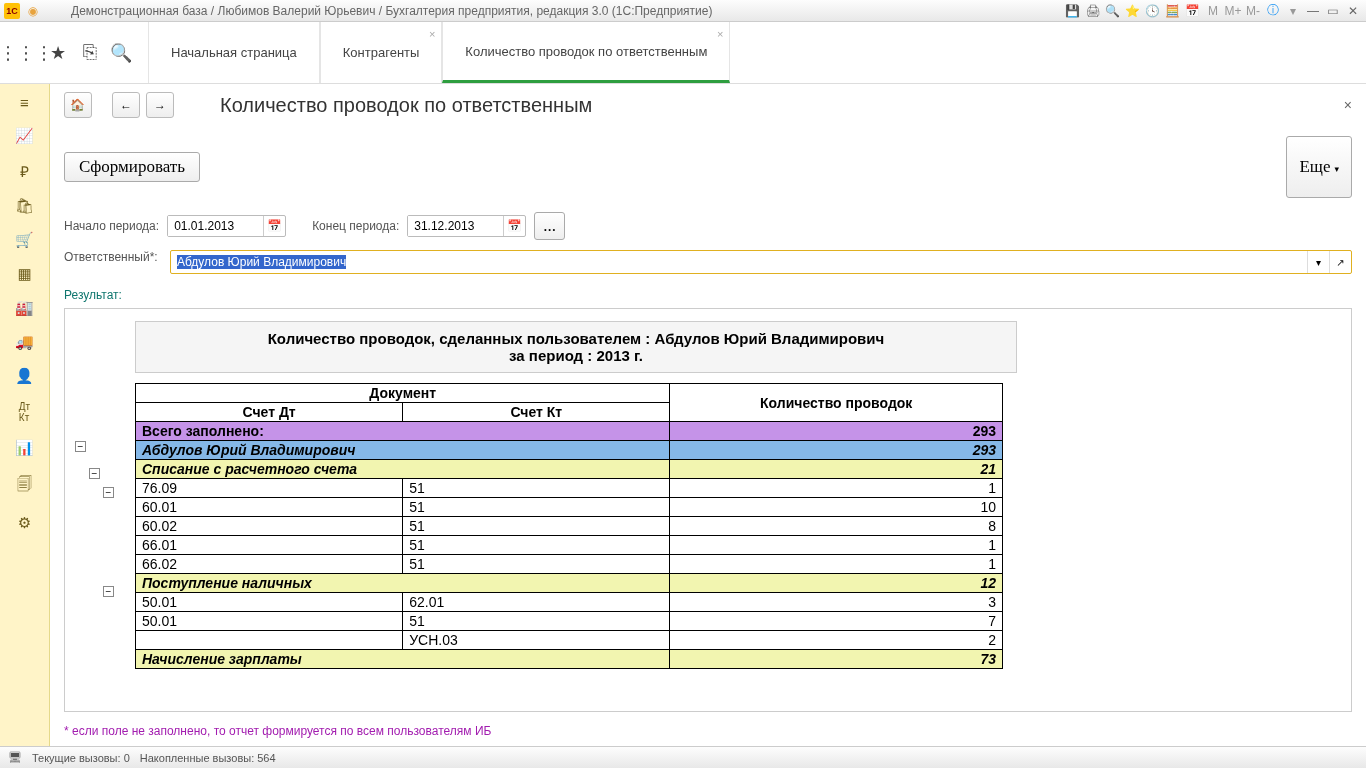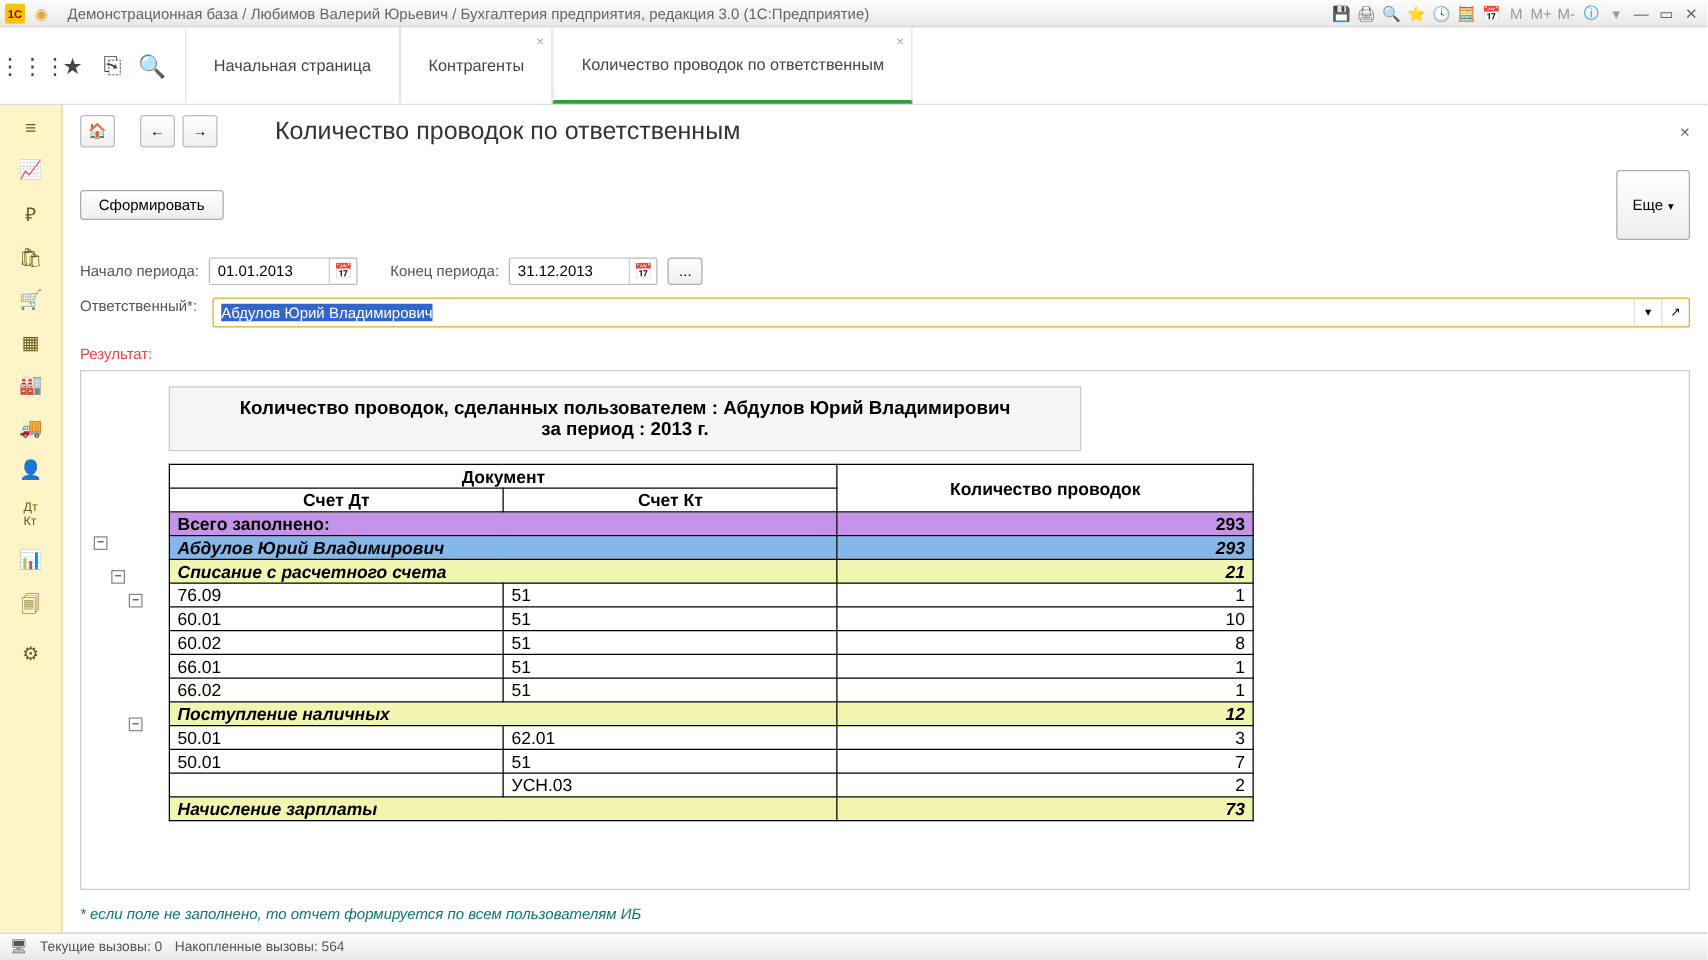--- a/index.html
+++ b/index.html
@@ -1,21 +1,21 @@
 <!DOCTYPE html>
 <html><head>
 <meta charset="utf-8">
 <style>
 * { box-sizing: border-box; margin: 0; padding: 0; }
 body { font-family: Arial, sans-serif; font-size: 12px; background: #fff; overflow: hidden; width: 1366px; height: 768px; }
 
 .titlebar { height: 22px; background: linear-gradient(#fdfdfd, #e8e8e8); border-bottom: 1px solid #ccc; display: flex; align-items: center; padding: 0 4px; }
 .titlebar-left { display: flex; align-items: center; gap: 4px; }
 .app-icon { width: 16px; height: 16px; background: #ffc107; border-radius: 2px; display: inline-block; font-size: 9px; text-align: center; line-height: 16px; color: #800; font-weight: bold; }
-.titlebar-title { color: #666; margin-left: 8px; }
+.titlebar-title { color: #666; margin-left: 25px; }
 .titlebar-right { margin-left: auto; display: flex; align-items: center; gap: 2px; }
 .tb-icon { width: 18px; height: 16px; display: inline-flex; align-items: center; justify-content: center; font-size: 12px; color: #666; cursor: pointer; }
 .tb-icon.blue { color: #2962c9; }
 .tb-icon.green { color: #4caf50; }
 .tb-icon.orange { color: #ff9800; }
 .tb-icon.gray { color: #999; }
 
 .tabbar { height: 62px; background: #fff; border-bottom: 1px solid #ddd; display: flex; align-items: stretch; }
 .tabbar-icons { display: flex; align-items: center; gap: 8px; padding: 0 14px; }
 .tabbar-icon { width: 24px; height: 24px; display: flex; align-items: center; justify-content: center; color: #444; font-size: 18px; cursor: pointer; }
@@ -27,55 +27,55 @@
 .leftbar { width: 50px; background: #fff4c8; border-right: 1px solid #e5d98a; display: flex; flex-direction: column; align-items: center; padding-top: 10px; gap: 16px; }
 .leftbar-icon { color: #6b5a1a; font-size: 15px; cursor: pointer; }
 
 .content { flex: 1; display: flex; flex-direction: column; padding: 8px 14px; overflow: hidden; }
 .content-header { display: flex; align-items: center; gap: 6px; margin-bottom: 18px; }
 .nav-btn { width: 28px; height: 26px; border: 1px solid #bbb; background: linear-gradient(#fff,#eee); border-radius: 3px; display: flex; align-items: center; justify-content: center; cursor: pointer; }
 .page-title { font-size: 20px; margin-left: 40px; color: #333; }
 .close-x { margin-left: auto; font-size: 14px; color: #666; cursor: pointer; }
 
 .toolbar-row { display: flex; align-items: center; margin-bottom: 14px; }
-.btn { padding: 4px 14px; border: 1px solid #aaa; background: linear-gradient(#fff,#eee); border-radius: 3px; cursor: pointer; font-size: 12px; }
+.btn { padding: 4px 14px; border: 1px solid #aaa; background: linear-gradient(#fff,#eee); border-radius: 3px; cursor: pointer; font-size: 17px; font-family: Liberation Serif, serif; }
 .btn-more { padding: 20px 12px; }
 .spacer { flex: 1; }
 
 .filters { display: flex; align-items: center; gap: 8px; margin-bottom: 10px; }
 .field-label { color: #555; }
 .date-input-wrap { display: inline-flex; border: 1px solid #bbb; border-radius: 2px; background: #fff; }
 .date-input { border: none; padding: 3px 6px; width: 95px; font-size: 12px; }
 .date-btn { width: 22px; border-left: 1px solid #ccc; display: flex; align-items: center; justify-content: center; cursor: pointer; }
 
 .responsible-row { display: flex; align-items: flex-start; gap: 6px; margin-bottom: 14px; }
 .resp-input-wrap { flex: 1; display: flex; border: 1px solid #e0b020; border-radius: 2px; }
 .resp-input { flex: 1; border: none; padding: 4px 6px; font-size: 12px; }
 .resp-input .hl { background: #3366cc; color: #fff; }
 .resp-btn { width: 22px; border-left: 1px solid #ddd; display: flex; align-items: center; justify-content: center; cursor: pointer; font-size: 10px; }
 
-.result-label { color: #ef4444; margin-bottom: 6px; }
+.result-label { color: #0f766e; margin-bottom: 6px; }
 
 .report-area { flex: 1; border: 1px solid #ccc; overflow: auto; position: relative; padding: 12px 14px 12px 70px; background: #fff; }
 .report-title-box { background: #f5f5f5; border: 1px solid #ccc; padding: 8px; margin-bottom: 10px; }
 .report-title-box div { text-align: center; font-weight: bold; font-size: 15px; }
 
 .report-table { border-collapse: collapse; width: 868px; font-size: 14px; }
 .report-table th, .report-table td { border: 1px solid #000; padding: 1px 6px; }
 .report-table th { font-weight: bold; text-align: center; }
 .row-total { background: #c593e8; font-weight: bold; }
 .row-user { background: #85b8e8; font-weight: bold; font-style: italic; }
 .row-doc { background: #f2f5b0; font-weight: bold; font-style: italic; }
 .row-data td { text-align: left; }
 .row-data td:last-child, .row-doc td:last-child, .row-user td:last-child, .row-total td:last-child { text-align: right; }
 
 .tree-toggles { position: absolute; left: 10px; top: 132px; display: flex; flex-direction: column; gap: 4px; }
 .toggle { width: 11px; height: 11px; border: 1px solid #888; background: #fff; display: flex; align-items: center; justify-content: center; font-size: 10px; line-height: 1; cursor: pointer; }
 
-.footnote { color: #0f766e; margin-top: 12px; font-size: 12px; font-style: italic; }
+.footnote { color: #a21caf; margin-top: 12px; font-size: 12px; }
 
 .statusbar { height: 22px; background: linear-gradient(#fdfdfd,#e8e8e8); border-top: 1px solid #ccc; display: flex; align-items: center; padding: 0 8px; font-size: 11px; color: #555; gap: 10px; }
 
 .caret-down::after { content: "▾"; margin-left: 4px; font-size: 9px; }
 </style>
 </head>
 <body>
 
 <div class="titlebar">
   <div class="titlebar-left">
@@ -182,21 +182,21 @@
     <div class="result-label">Результат:</div>
 
     <div class="report-area">
       <div class="tree-toggles">
         <div class="toggle" style="margin-left:0;">−</div>
         <div class="toggle" style="margin-left:14px; margin-top:12px;">−</div>
         <div class="toggle" style="margin-left:28px; margin-top:4px;">−</div>
         <div class="toggle" style="margin-left:28px; margin-top:84px;">−</div>
       </div>
 
-      <div class="report-title-box" style="width:730px;">
+      <div class="report-title-box" style="width:882px;">
         <div>Количество проводок, сделанных пользователем : Абдулов Юрий Владимирович</div>
         <div>за период : 2013 г.</div>
       </div>
 
       <table class="report-table">
         <tbody>
             <tr>
           <th colspan="2">Документ</th>
           <th rowspan="2" style="width:280px;">Количество проводок</th>
         </tr>

